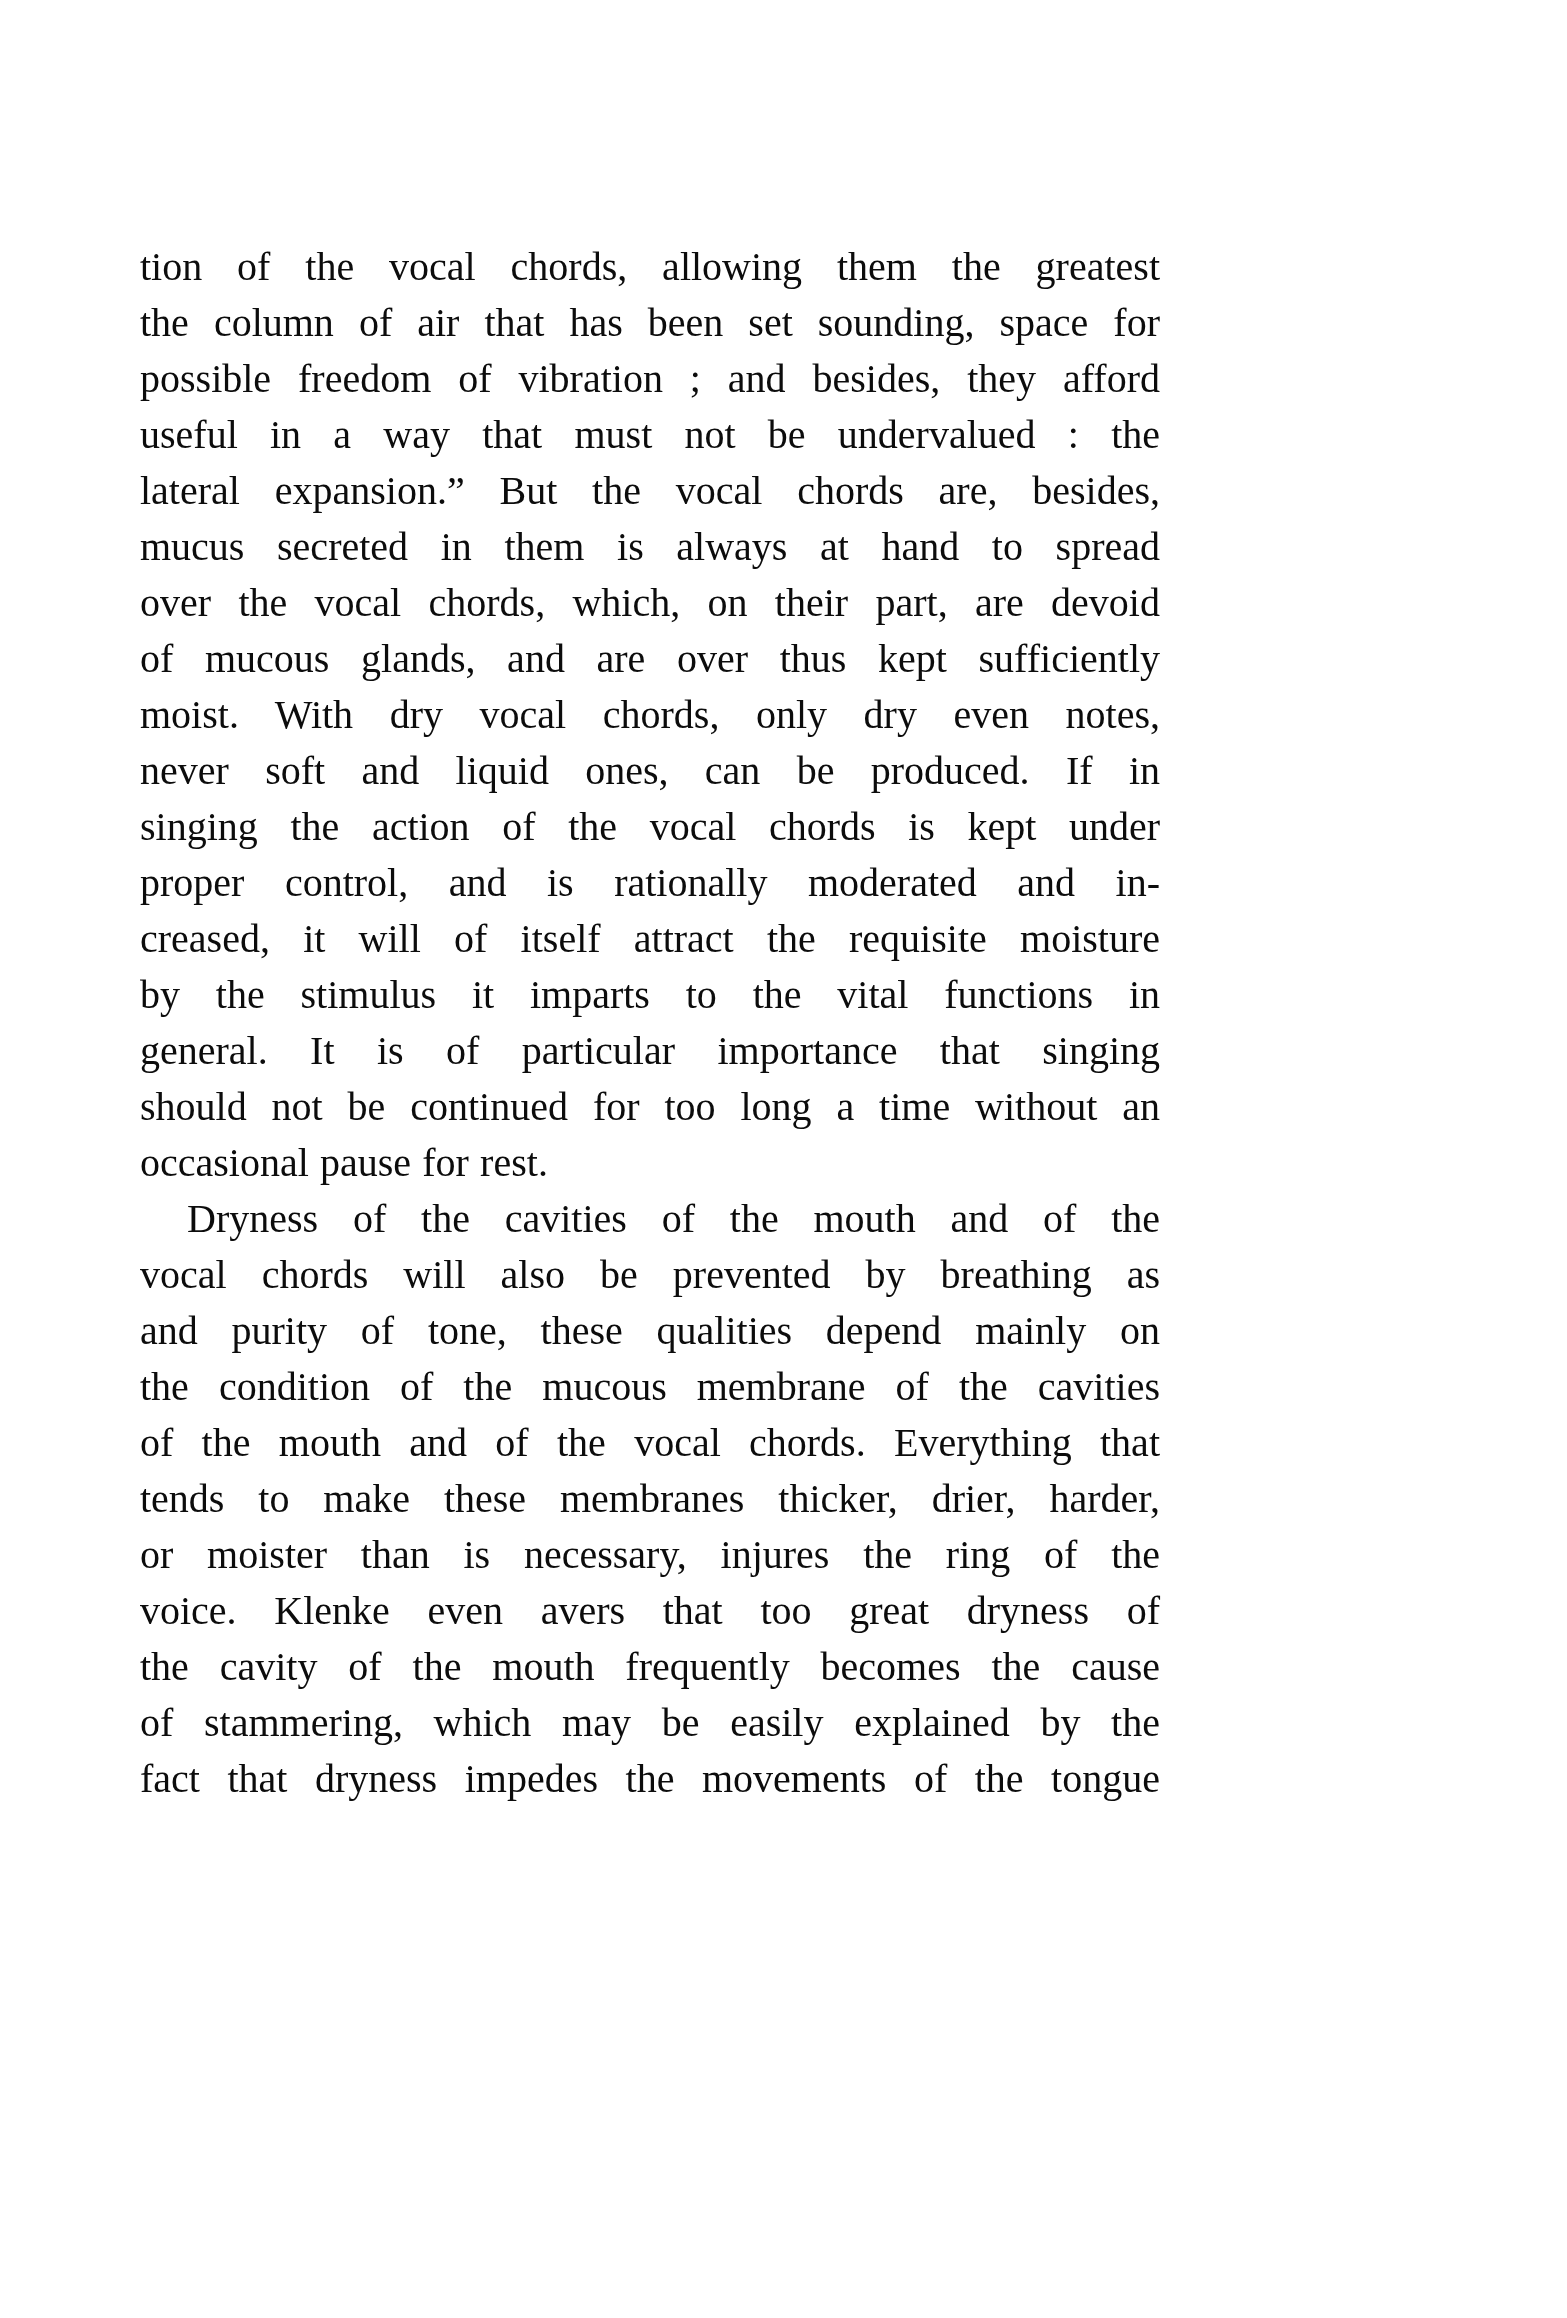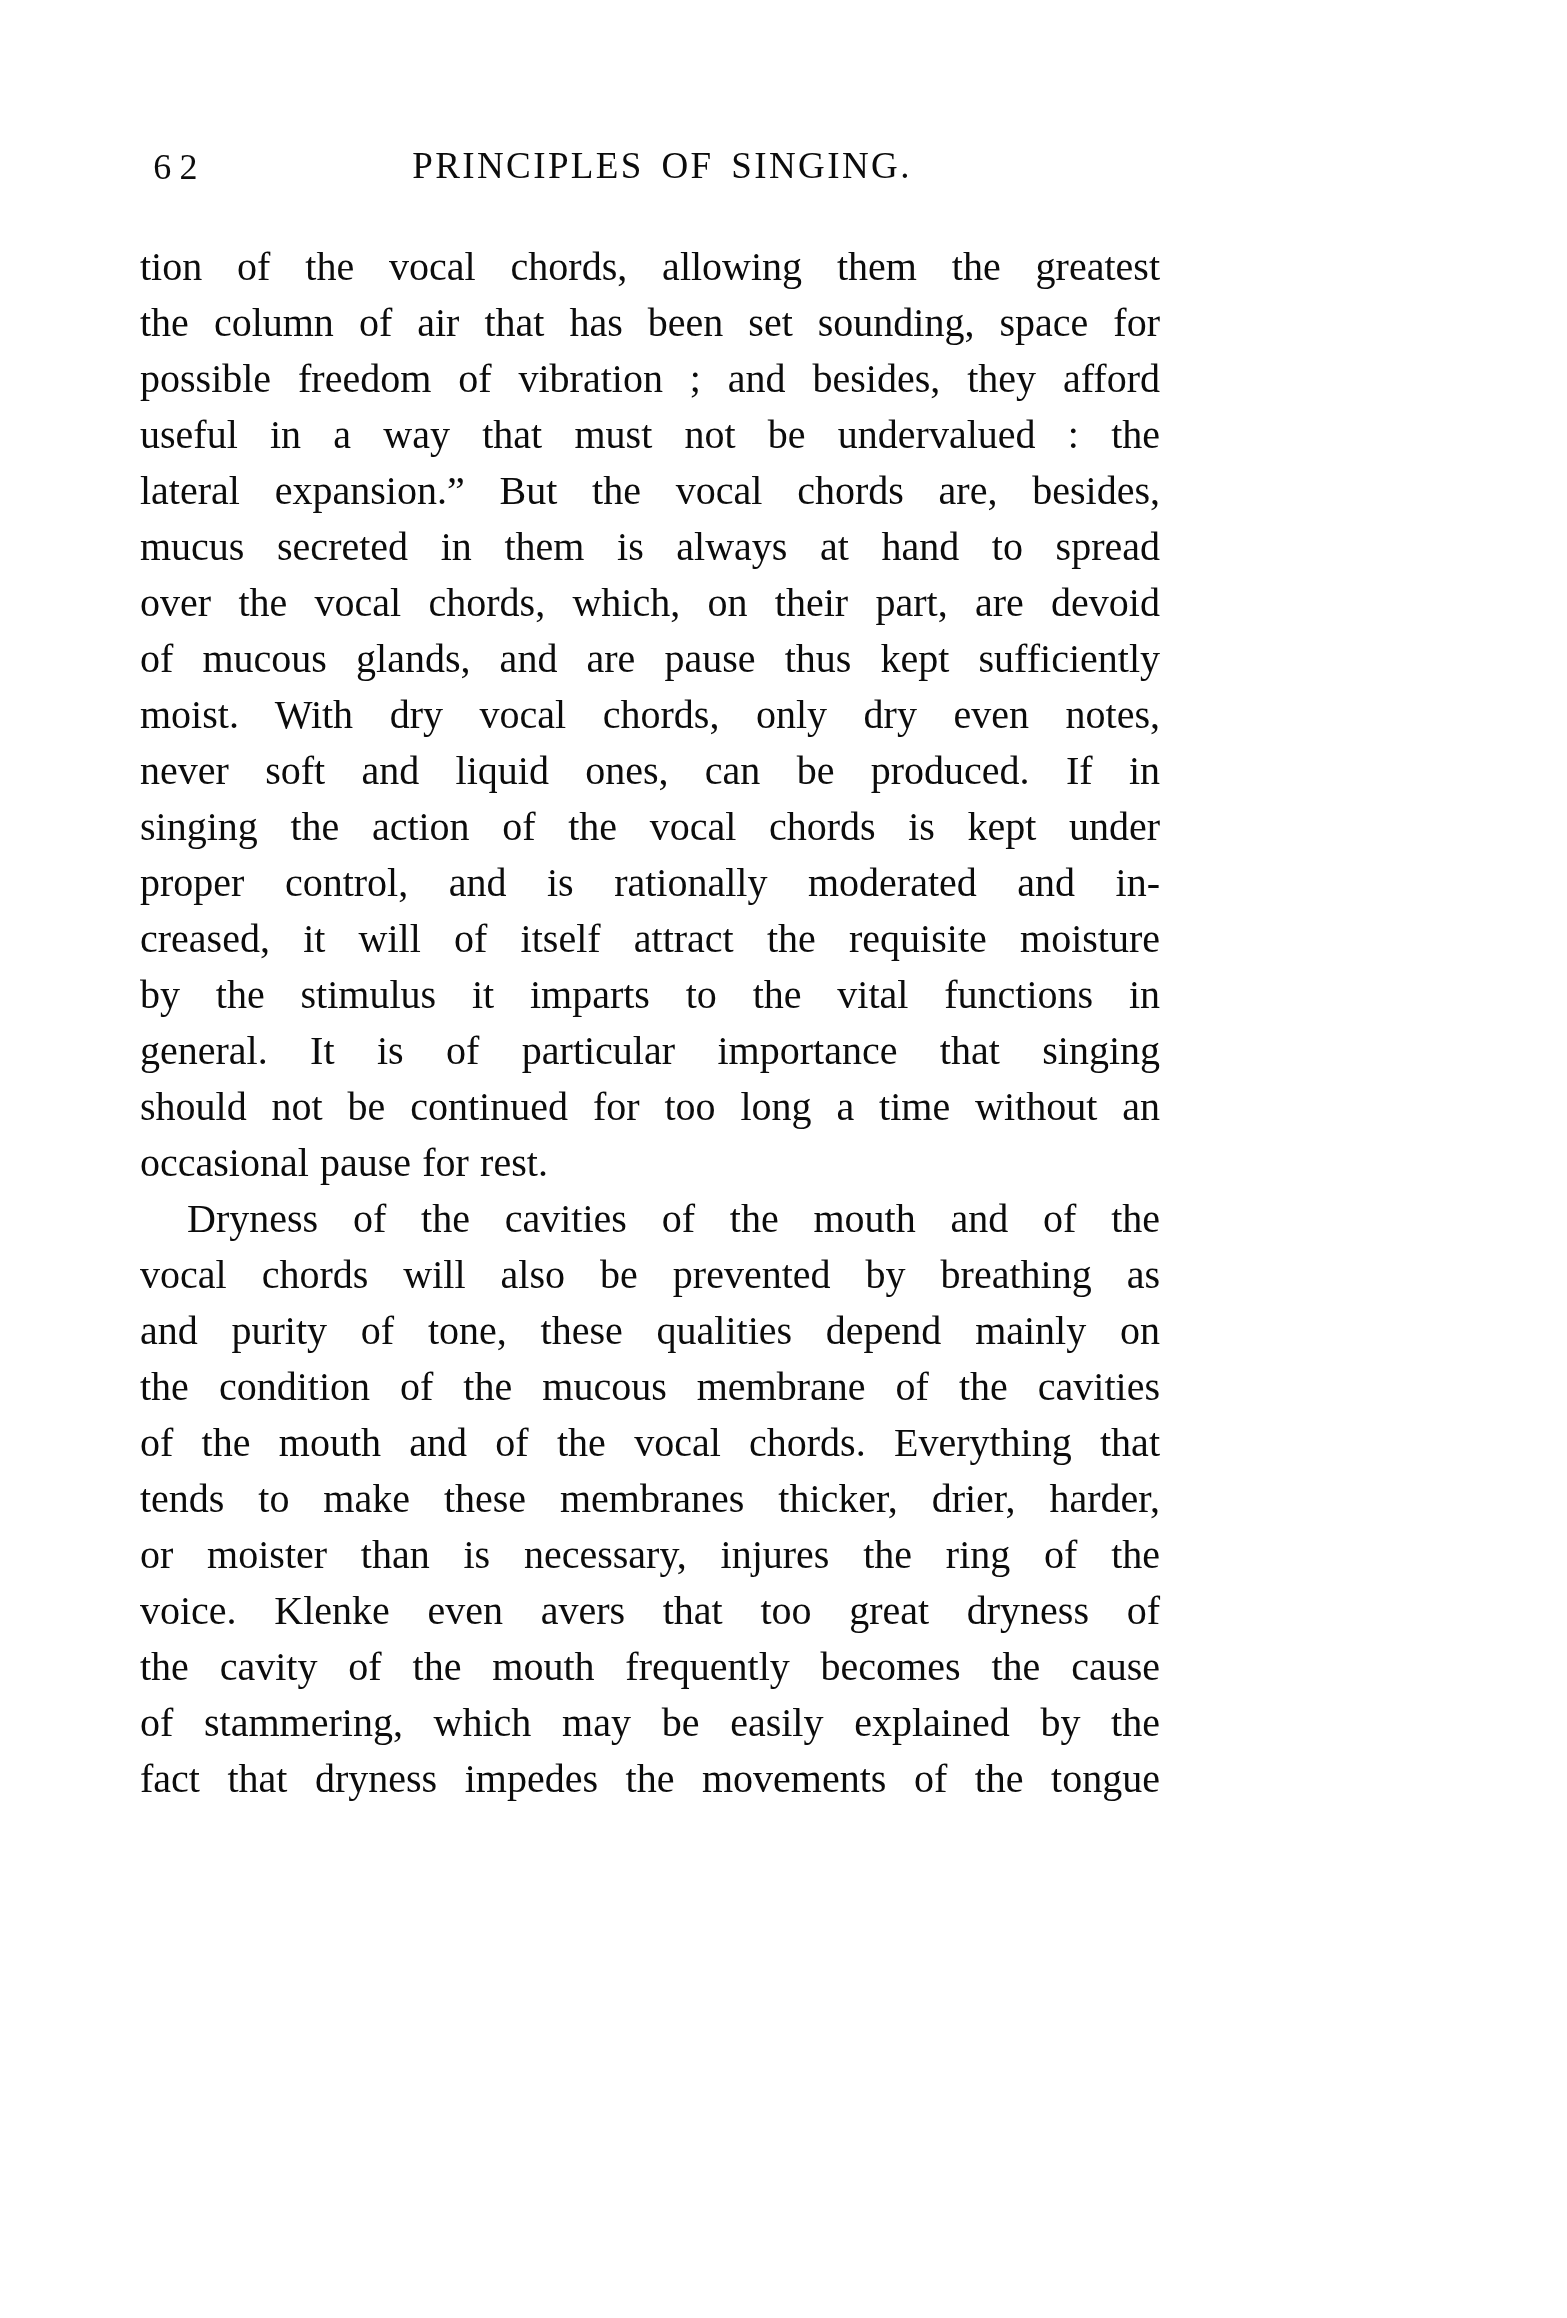--- a/index.html
+++ b/index.html
@@ -62,34 +62,30 @@
     text-indent: 47px;
   }
   .line.para-end {
     text-align-last: left;
   }
 </style>
 </head>
 <body>
 
 <main class="page">
-  <header class="page-header">
-    <span class="page-number">62</span>
-    <h1 class="running-header">PRINCIPLES OF SINGING.</h1>
-  </header>
 
   <section class="body-text">
       <div class="line">tion of the vocal chords, allowing them the greatest</div>
       <div class="line">the column of air that has been set sounding, space for</div>
       <div class="line">possible freedom of vibration ; and besides, they afford</div>
       <div class="line">useful in a way that must not be undervalued : the</div>
       <div class="line">lateral expansion.”  But the vocal chords are, besides,</div>
       <div class="line">mucus secreted in them is always at hand to spread</div>
       <div class="line">over the vocal chords, which, on their part, are devoid</div>
-      <div class="line">of mucous glands, and are pause thus kept sufficiently</div>
+      <div class="line">of mucous glands, and are over thus kept sufficiently</div>
       <div class="line">moist.  With dry vocal chords, only dry even notes,</div>
       <div class="line">never soft and liquid ones, can be produced.  If in</div>
       <div class="line">singing the action of the vocal chords is kept under</div>
       <div class="line">proper control, and is rationally moderated and in-</div>
       <div class="line">creased, it will of itself attract the requisite moisture</div>
       <div class="line">by the stimulus it imparts to the vital functions in</div>
       <div class="line">general.  It is of particular importance that singing</div>
       <div class="line">should not be continued for too long a time without an</div>
       <div class="line para-end">occasional pause for rest.</div>
       <div class="line indent">Dryness of the cavities of the mouth and of the</div>

